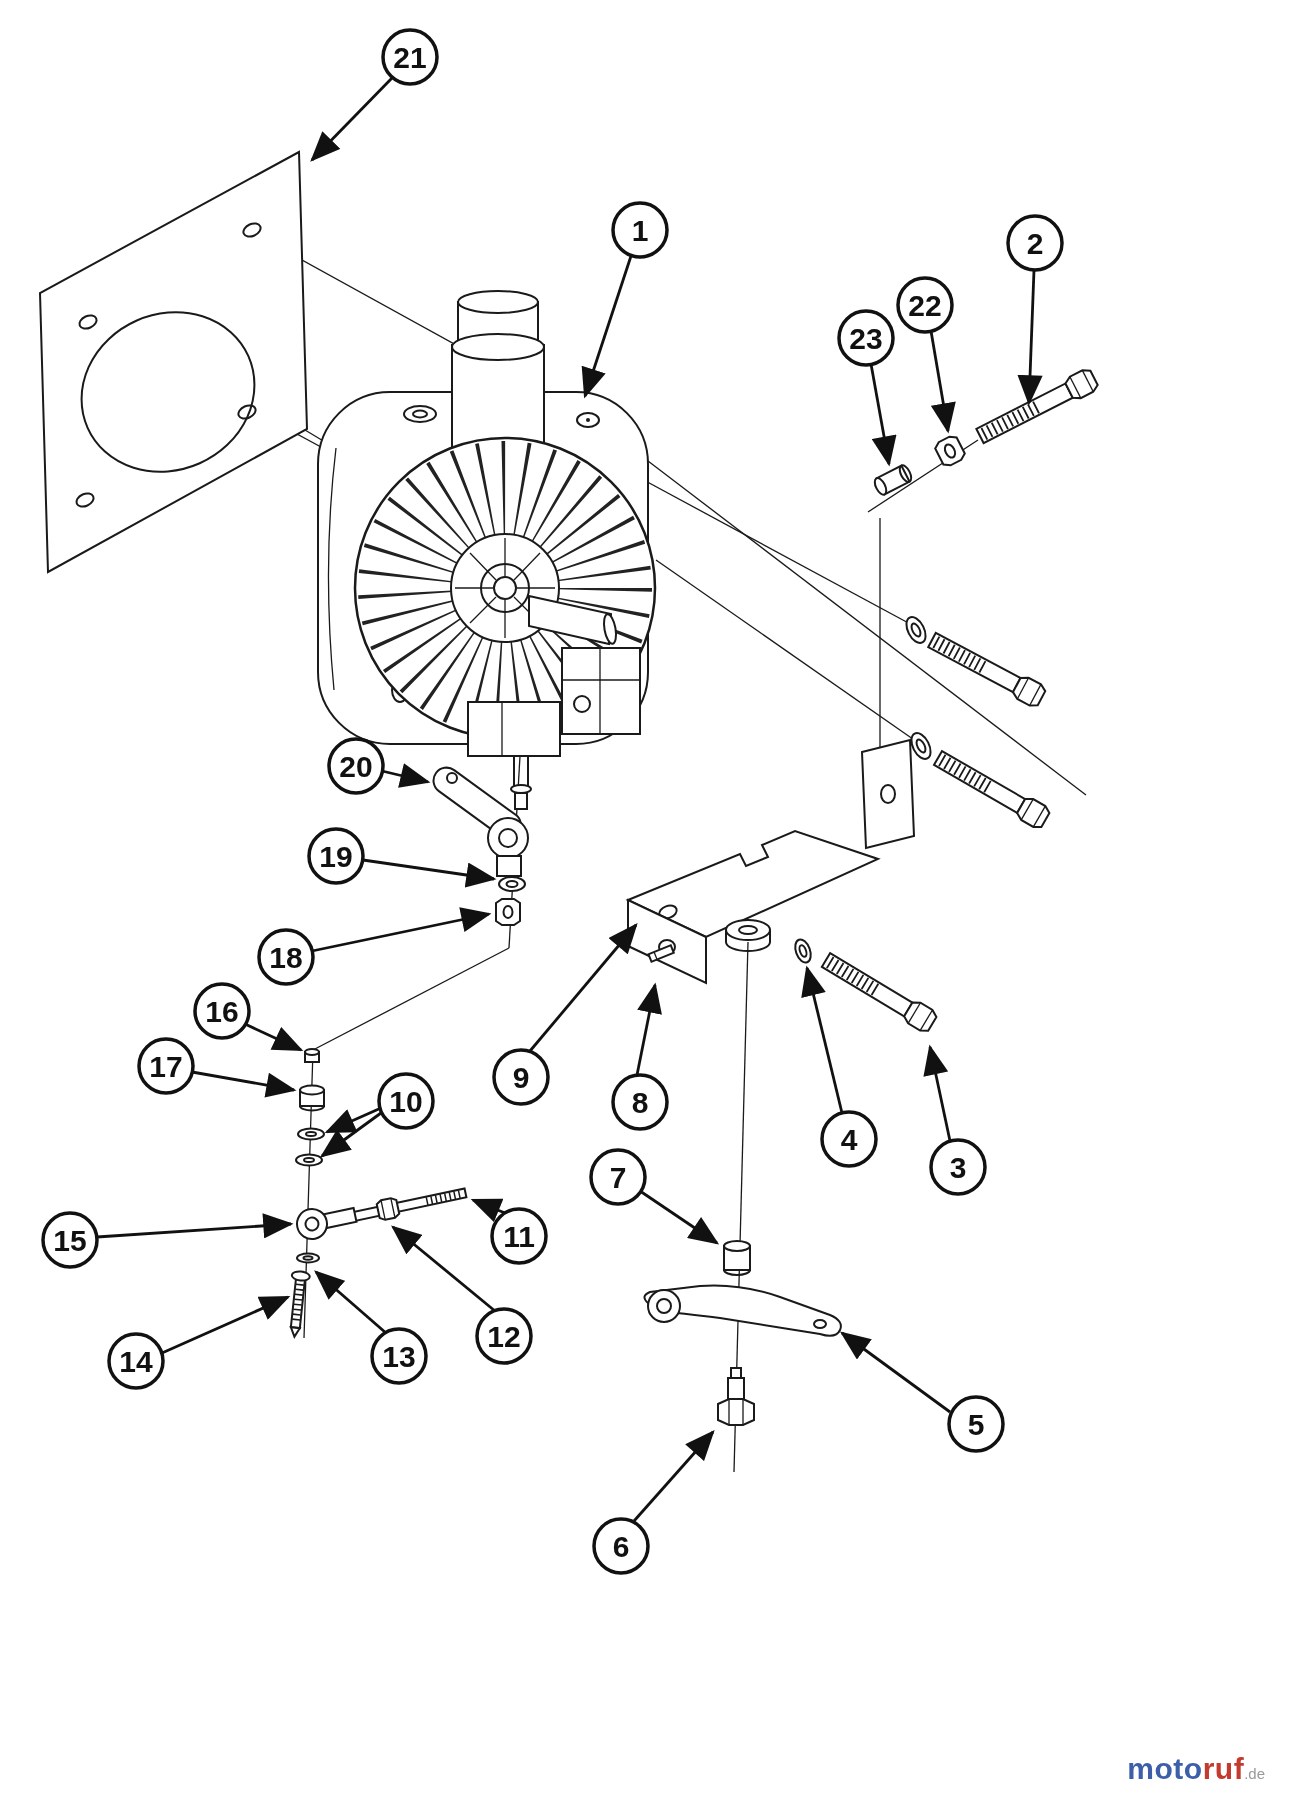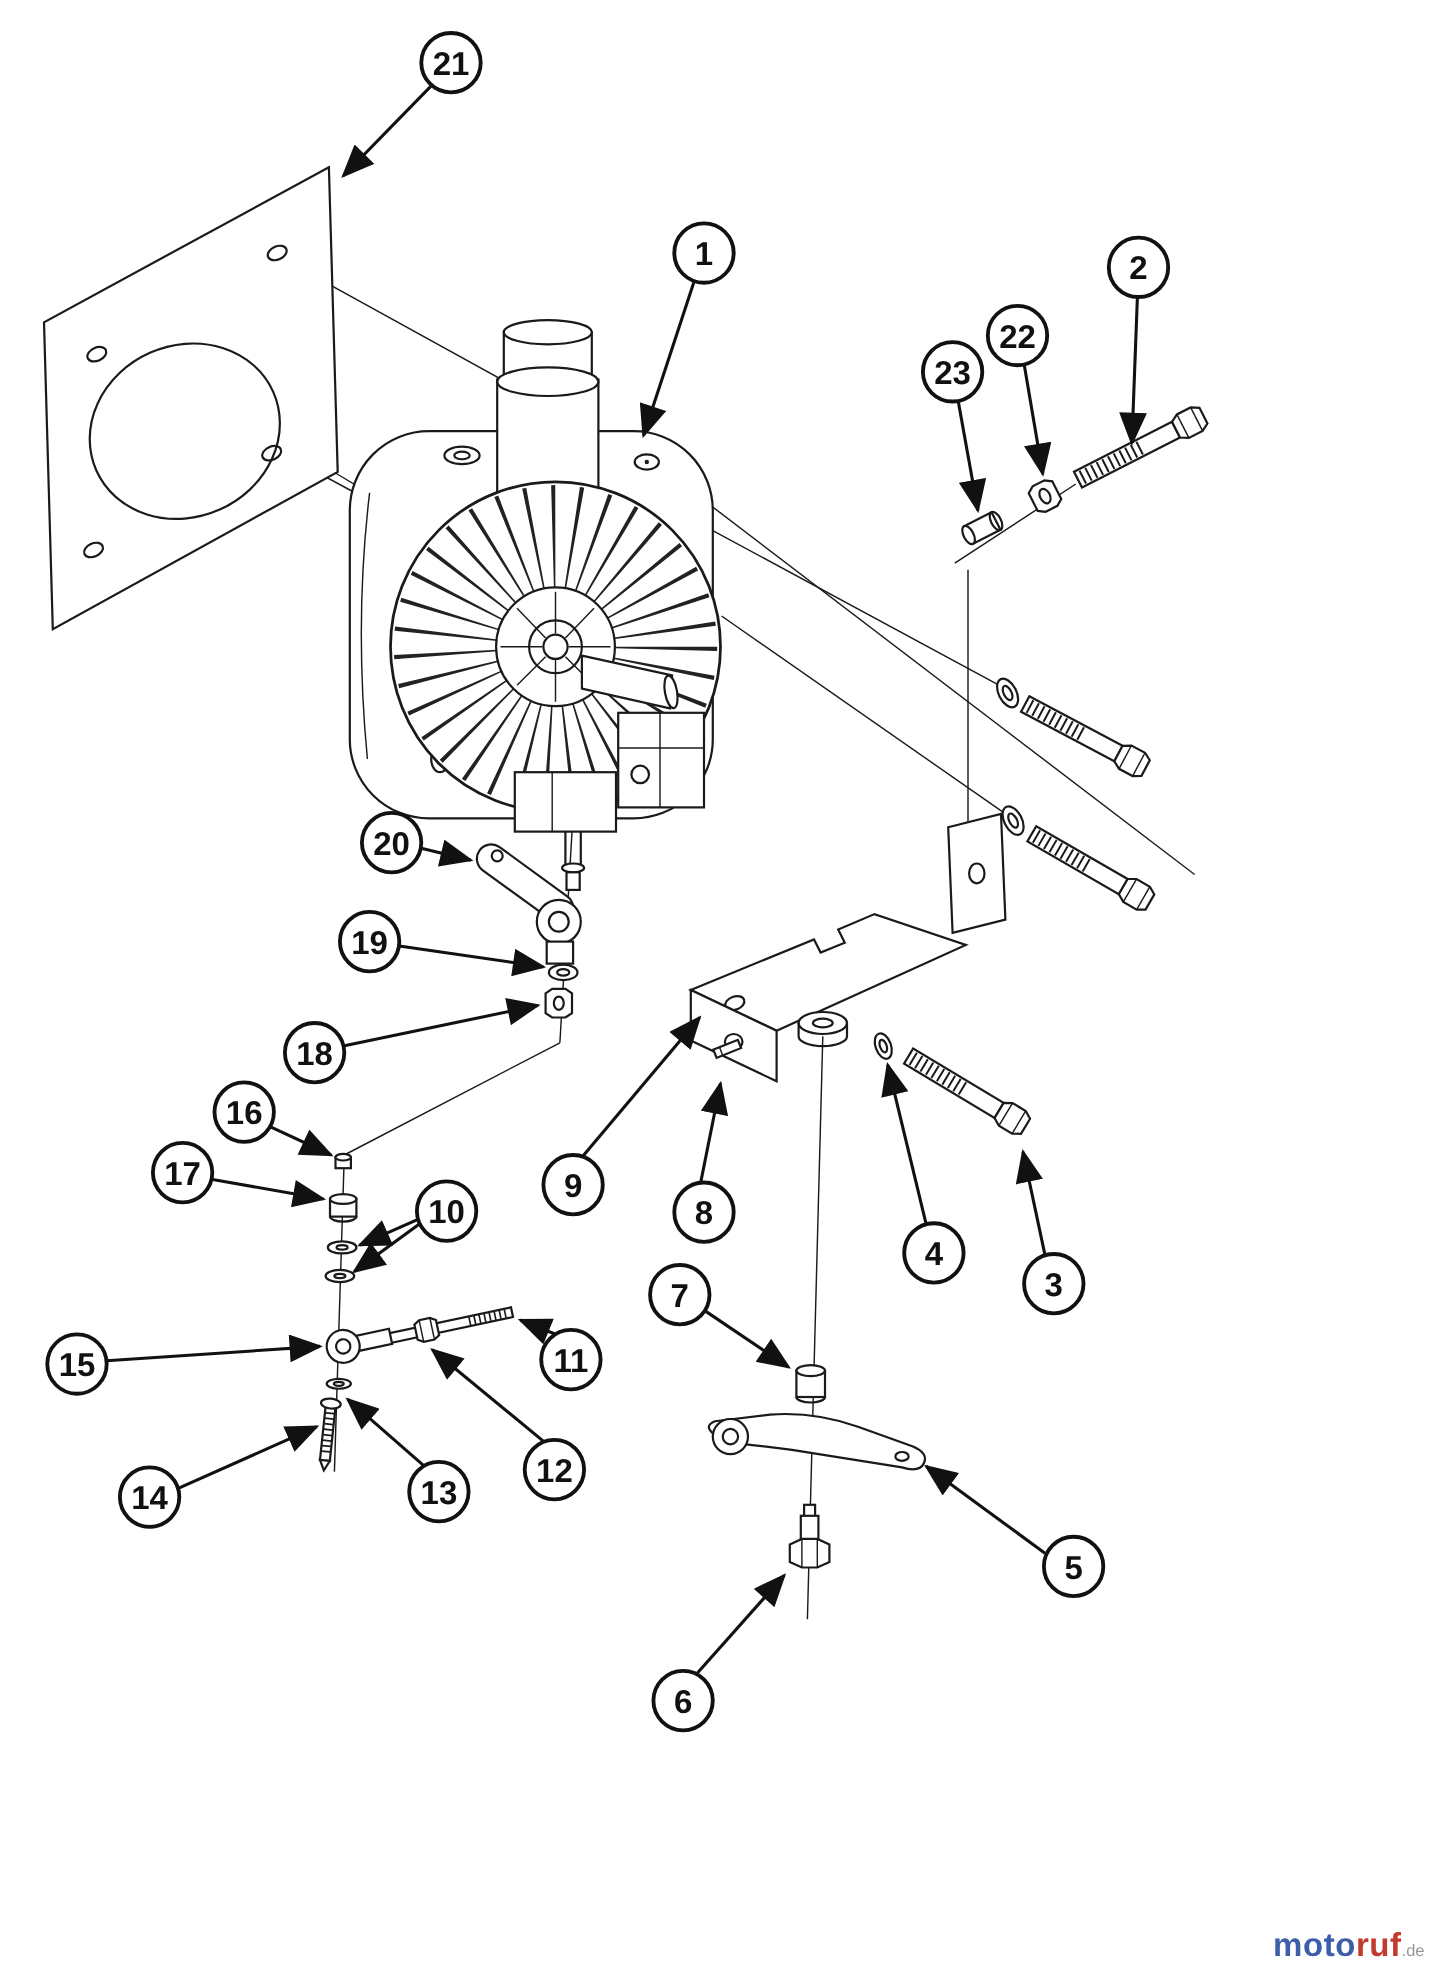--- a/index.html
+++ b/index.html
@@ -13,21 +13,21 @@
 
   
   .o  { stroke:#1a1a1a; stroke-width:2; fill:#ffffff; }
   .n  { stroke:#1a1a1a; stroke-width:2; fill:none; }
   .t  { stroke:#1a1a1a; stroke-width:1.3; fill:none; }
   .th { stroke:#1a1a1a; fill:none; }
   .arrow { stroke:#111111; stroke-width:2.8; fill:none; marker-end:url(#ah); }
   .callout circle { fill:#ffffff; stroke:#111111; stroke-width:3.5; }
   .callout text { font:700 30px "Liberation Sans", sans-serif; fill:#111111; text-anchor:middle; }
 
-  .watermark { position:absolute; right:8px; bottom:14px; white-space:nowrap; }
+  .watermark { position:absolute; right:38px; bottom:14px; white-space:nowrap; }
   .watermark .wm-main span { font-size:30px; font-weight:700; letter-spacing:0.5px; }
   .watermark .wm-domain { font-size:15px; font-weight:400; }
 </style>
 </head>
 <body>
 
 <div class="stage">
 
 <svg class="drawing" width="1303" height="1800" viewBox="0 0 1303 1800">
   <defs>

